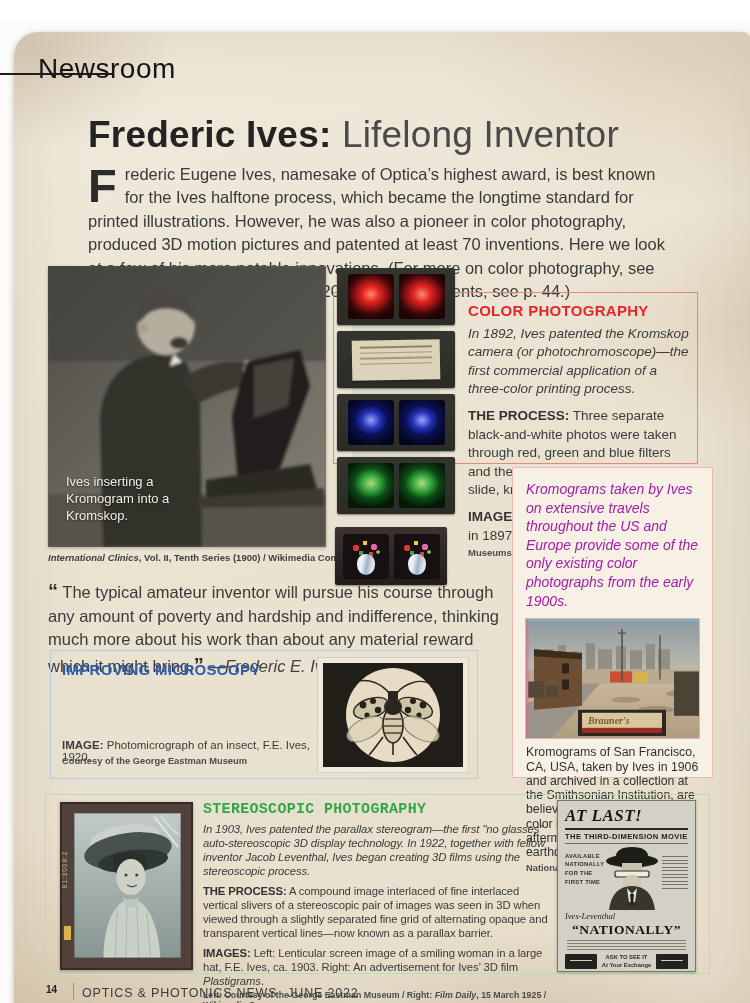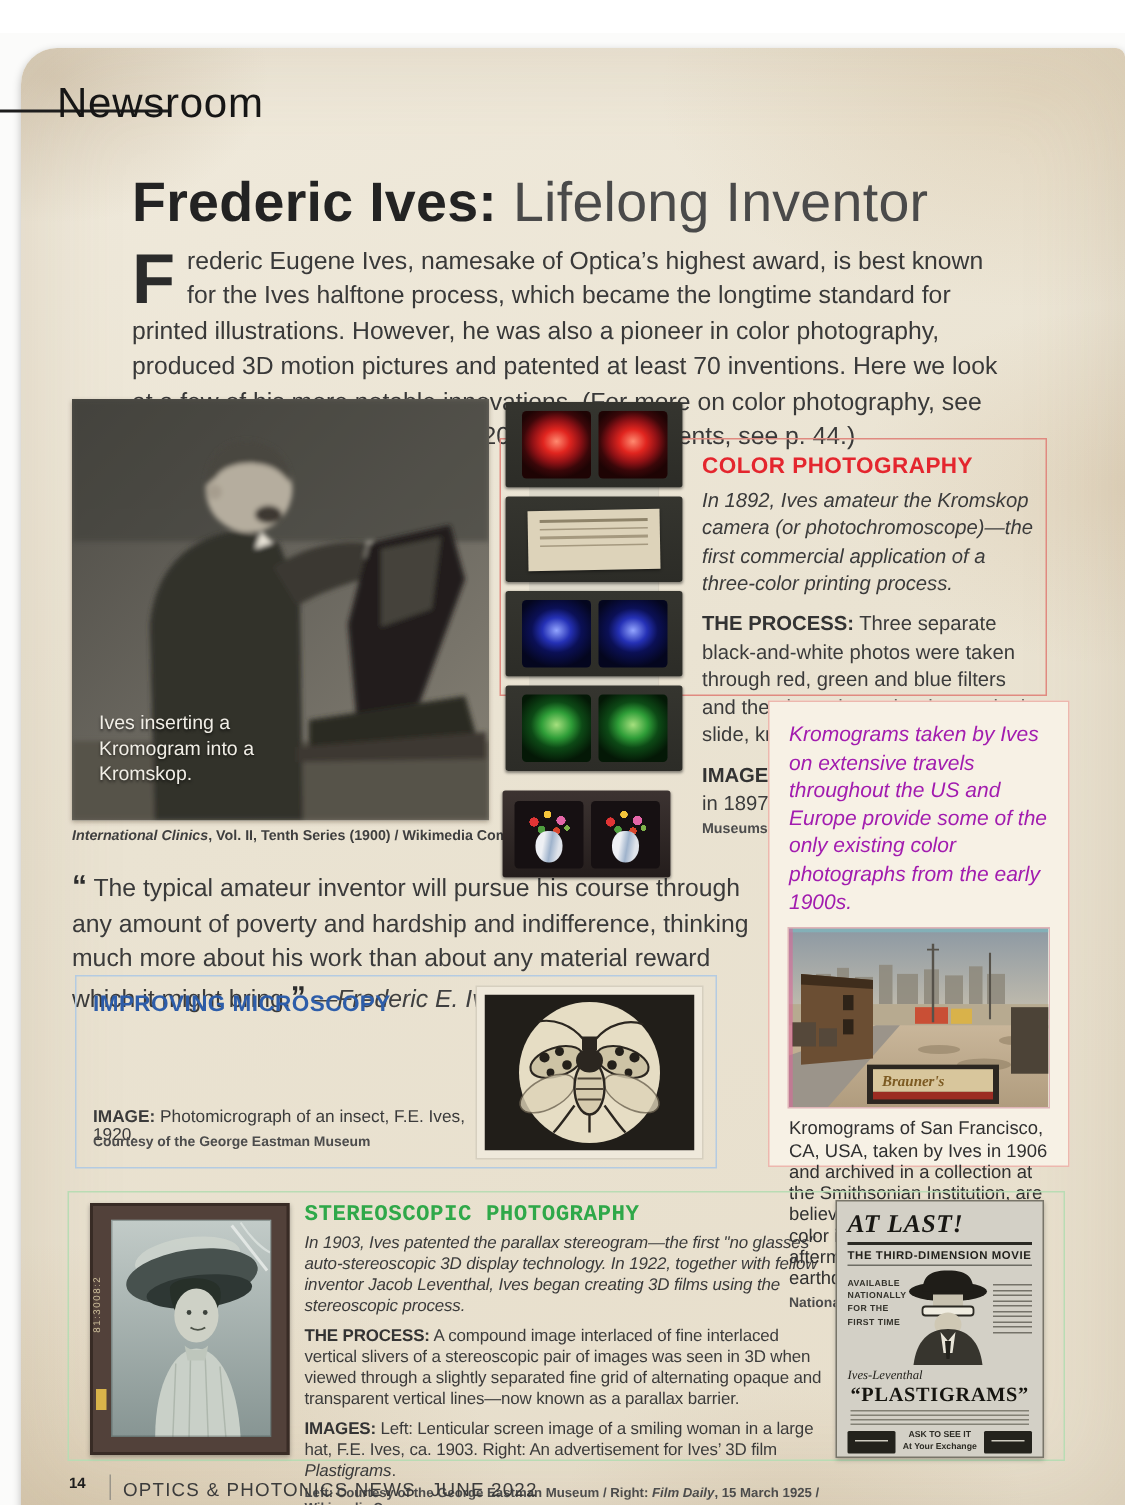--- a/index.html
+++ b/index.html
@@ -216,21 +216,21 @@
         <div class="cell g"></div>
       </div>
     <div class="slide colorpair">
         <div class="cell v"></div>
         <div class="cell v"></div>
       </div>
   </div>
 
   <div class="colorphoto">
     <div class="sec-h red">COLOR PHOTOGRAPHY</div>
-    <div class="sec-lead">In 1892, Ives amateur the Kromskop camera (or photochromoscope)—the first commercial application of a three-color printing process.</div>
+    <div class="sec-lead">In 1892, Ives patented the Kromskop camera (or photochromoscope)—the first commercial application of a three-color printing process.</div>
     <div class="sec-body"><b>THE PROCESS:</b><span> Three separate black-and-white photos were taken through red, green and blue filters and then bound together into a single slide, known as a Kromogram.</span></div>
     <div class="sec-body" style="margin-bottom:2px;"><b>IMAGE:</b><span> An Ives Kromogram issued in 1897.</span></div>
     <div class="sec-credit">Museums Victoria / Wikimedia Commons</div>
   </div>
 
   <div class="sidebar">
     <div class="lead">Kromograms taken by Ives on extensive travels throughout the US and Europe provide some of the only existing color photographs from the early 1900s.</div>
     <div class="sf">
       <svg viewBox="0 0 173 118" preserveAspectRatio="none">
         <defs>
@@ -406,21 +406,21 @@
           <i></i>
           <i></i>
           <i></i>
           <i></i>
           <i></i>
           <i></i>
           <i></i>
         </div>
     </div>
     <div class="ad-brand">Ives-Leventhal</div>
-    <div class="ad-title">“PLASTIGRAMS”</div>
+    <div class="ad-title">“NATIONALLY”</div>
     <div class="ad-fine">
         <i></i>
         <i></i>
         <i></i>
         <i></i>
       </div>
     <div class="ad-bottom">
       <div class="ad-chip"></div>
       <div class="ad-ask"><span>ASK TO SEE IT</span><br><span>At Your Exchange</span></div>
       <div class="ad-chip"></div>

